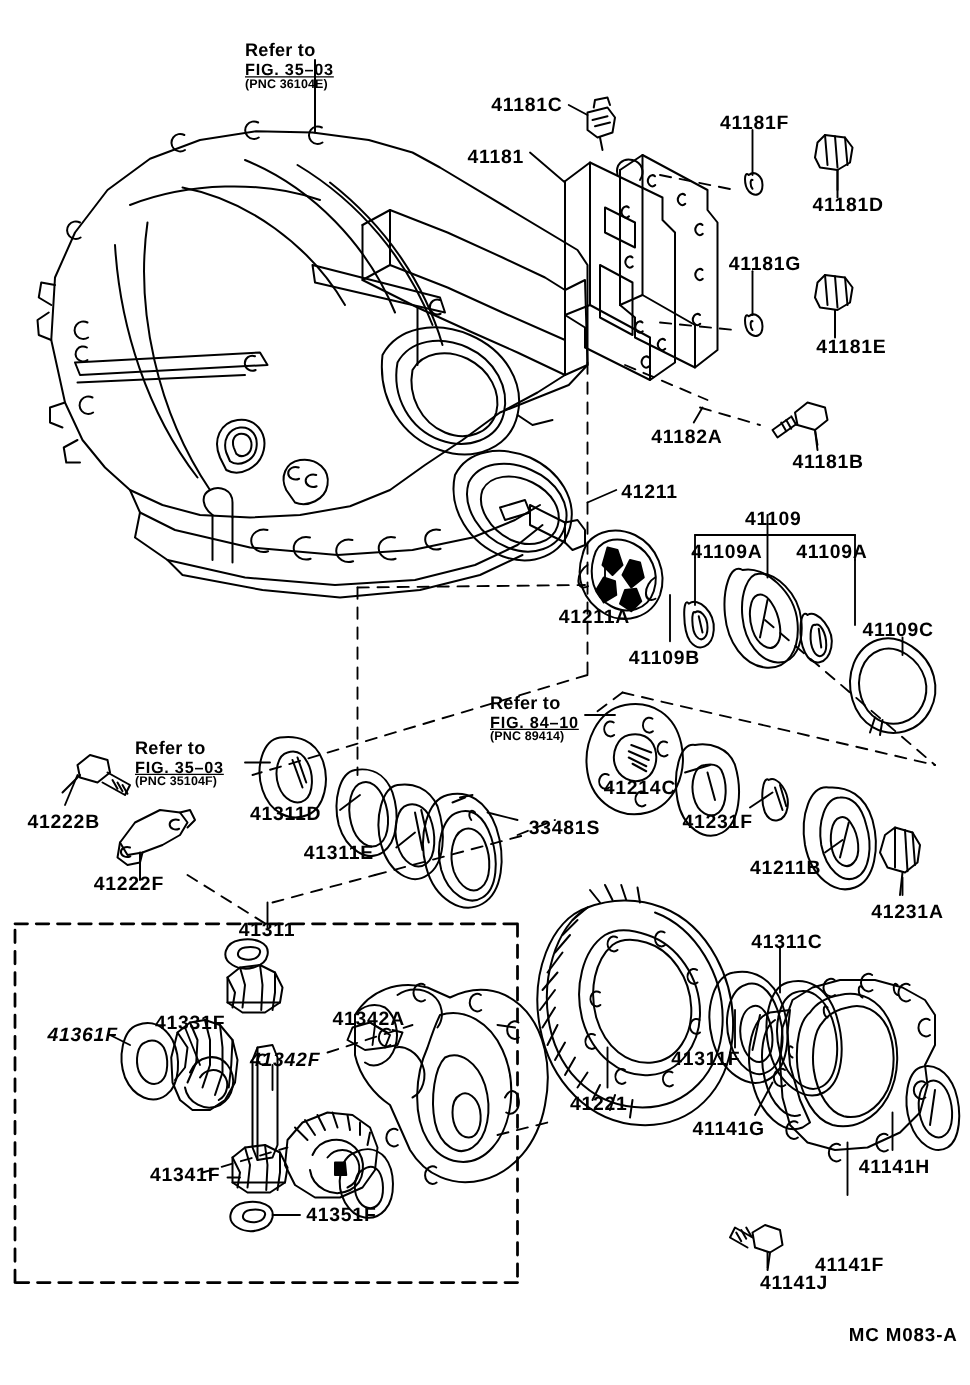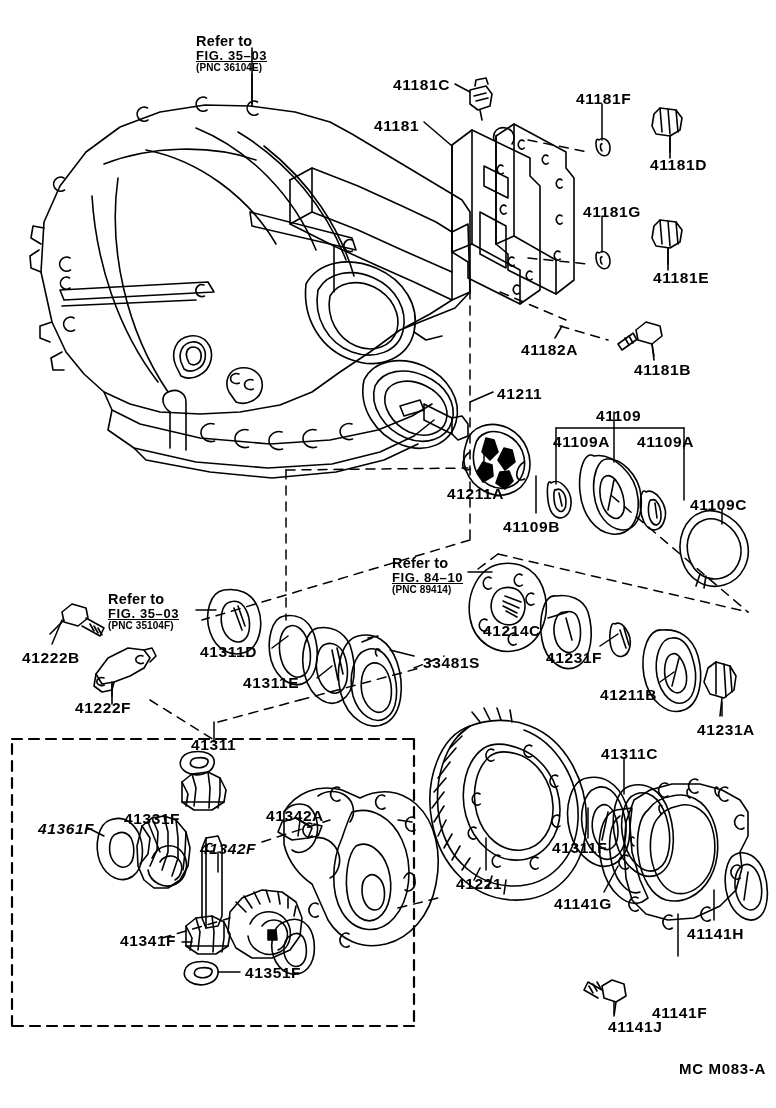--- a/index.html
+++ b/index.html
@@ -761,21 +761,21 @@
   <div class="lbl" style="left:243px;top:675px;">41311E</div>
   <div class="lbl" style="left:423px;top:655px;">33481S</div>
   <div class="lbl" style="left:191px;top:713px;margin-top:24px;">41311</div>
   <div class="lbl" style="left:124px;top:811px;">41331F</div>
   <div class="lbl" style="left:266px;top:808px;">41342A</div>
   <div class="lbl" style="left:200px;top:841px;font-style:italic;">41342F</div>
   <div class="lbl" style="left:38px;top:821px;font-style:italic;">41361F</div>
   <div class="lbl" style="left:120px;top:933px;">41341F</div>
   <div class="lbl" style="left:245px;top:965px;">41351F</div>
   <div class="lbl" style="left:601px;top:746px;">41311C</div>
-  <div class="lbl" style="left:552px;top:840px;">41311F</div>
+  <div class="lbl" style="left:537px;top:840px;">41311F</div>
   <div class="lbl" style="left:456px;top:876px;">41221</div>
   <div class="lbl" style="left:554px;top:896px;">41141G</div>
   <div class="lbl" style="left:687px;top:926px;">41141H</div>
   <div class="lbl" style="left:652px;top:1005px;">41141F</div>
   <div class="lbl" style="left:592px;top:1019px;margin-left:16px;">41141J</div>
 
   <div class="code" style="left:679px;top:1060px;">MC M083-A</div>
 
 </div>
 

